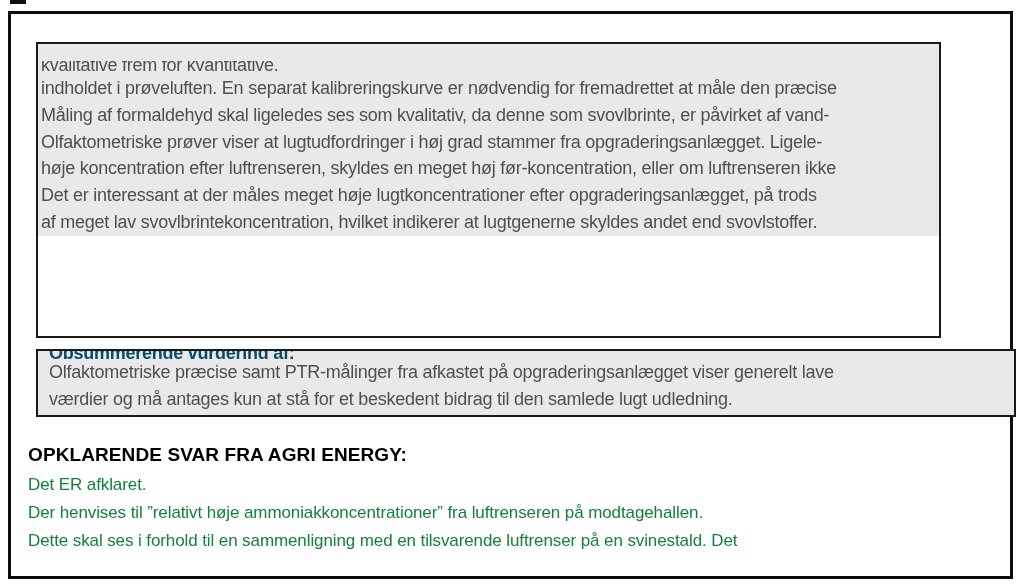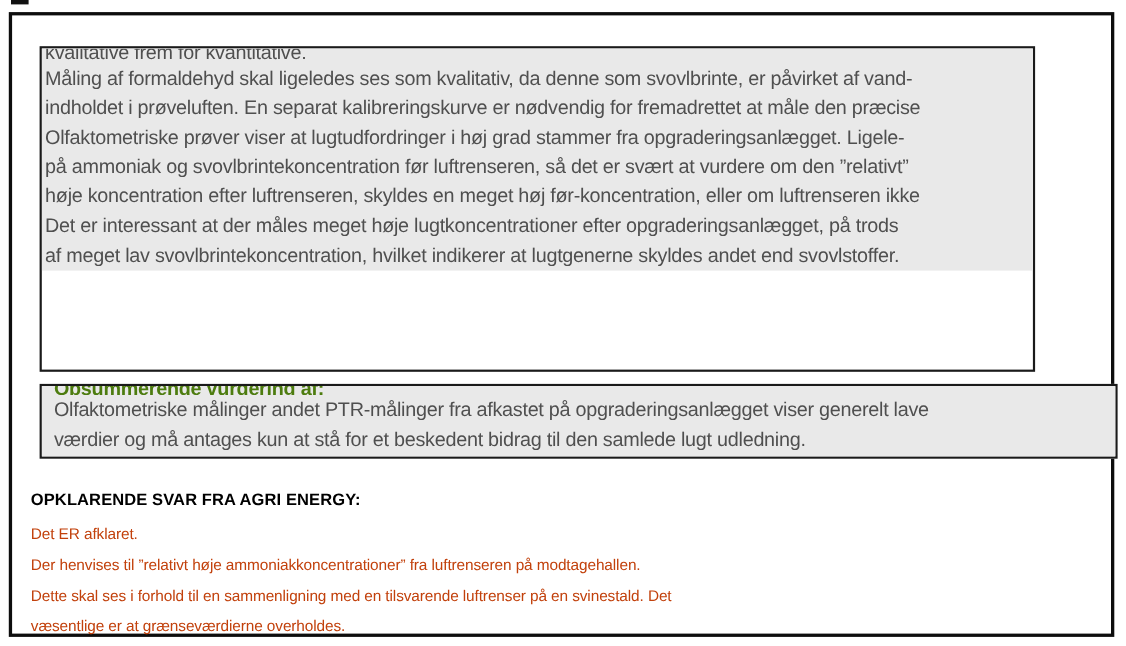--- a/index.html
+++ b/index.html
@@ -17,84 +17,82 @@
   }
 
   .tbox {
     position:absolute; border:2px solid #1a1a1a; background:#ffffff;
     box-sizing:border-box; overflow:hidden;
   }
   .box1 { left:25px; top:28px;  width:905px; height:296px; }
   .box2 { left:25px; top:335px; width:980px; height:68px;  }
 
   .box-fill { background:#e9e9e9; }
-  .box1 .box-fill { padding:0 4px 0 3px; }
+  .box1 .box-fill { padding:17px 4px 0 3px; }
   .box2 .box-fill { padding:0 6px 2px 11px; }
 
   .gline {
     font-size:18px; line-height:26.8px; letter-spacing:-0.25px;
     color:#4f4f4f; white-space:nowrap;
   }
   .clip1 { height:14px; overflow:hidden; }
   .clip1 .clip-inner { display:block; margin-top:-9px; }
   .clip2 { height:8px; overflow:hidden; }
-  .clip2 .clip-inner { display:block; margin-top:-11px; font-weight:bold; color:#4d7c0f; }
+  .clip2 .clip-inner { display:block; margin-top:-11px; font-weight:bold; color:#0c4a6e; }
 
   .answer { position:absolute; left:17px; top:429px; width:992px; }
   .answer-heading {
-    font-size:15px; font-weight:bold; color:#000;
+    font-size:19px; font-weight:bold; color:#000;
     line-height:24px; margin:0 0 4px 0; letter-spacing:0.1px; white-space:nowrap;
   }
   .aline {
-    font-size:14px; line-height:28px; letter-spacing:-0.1px;
-    color:#c2410c; white-space:nowrap;
+    font-size:17px; line-height:28px; letter-spacing:-0.1px;
+    color:#15803d; white-space:nowrap;
   }
 </style>
 </head>
 <body>
 
 <div class="page">
 
   <div class="corner-mark"></div>
 
   <div class="frame">
 
     <div class="tbox box1">
       <div class="box-fill">
         <div class="clip1 gline">
           <span class="clip-inner">kvalitative frem for kvantitative.</span>
         </div>
         <div>
+            <div class="gline">indholdet i prøveluften. En separat kalibreringskurve er nødvendig for fremadrettet at måle den præcise</div>
             <div class="gline">Måling af formaldehyd skal ligeledes ses som kvalitativ, da denne som svovlbrinte, er påvirket af vand-</div>
-            <div class="gline">indholdet i prøveluften. En separat kalibreringskurve er nødvendig for fremadrettet at måle den præcise</div>
             <div class="gline">Olfaktometriske prøver viser at lugtudfordringer i høj grad stammer fra opgraderingsanlægget. Ligele-</div>
-            <div class="gline">på ammoniak og svovlbrintekoncentration før luftrenseren, så det er svært at vurdere om den ”relativt”</div>
             <div class="gline">høje koncentration efter luftrenseren, skyldes en meget høj før-koncentration, eller om luftrenseren ikke</div>
             <div class="gline">Det er interessant at der måles meget høje lugtkoncentrationer efter opgraderingsanlægget, på trods</div>
             <div class="gline">af meget lav svovlbrintekoncentration, hvilket indikerer at lugtgenerne skyldes andet end svovlstoffer.</div>
           </div>
       </div>
     </div>
 
     <div class="tbox box2">
       <div class="box-fill">
         <div class="clip2 gline">
           <span class="clip-inner">Opsummerende vurdering af:</span>
         </div>
         <div>
-            <div class="gline">Olfaktometriske målinger andet PTR-målinger fra afkastet på opgraderingsanlægget viser generelt lave</div>
+            <div class="gline">Olfaktometriske præcise samt PTR-målinger fra afkastet på opgraderingsanlægget viser generelt lave</div>
             <div class="gline">værdier og må antages kun at stå for et beskedent bidrag til den samlede lugt udledning.</div>
           </div>
       </div>
     </div>
 
     <div class="answer">
       <div class="answer-heading">OPKLARENDE SVAR FRA AGRI ENERGY:</div>
       <div>
           <div class="aline">Det ER afklaret.</div>
           <div class="aline">Der henvises til ”relativt høje ammoniakkoncentrationer” fra luftrenseren på modtagehallen.</div>
           <div class="aline">Dette skal ses i forhold til en sammenligning med en tilsvarende luftrenser på en svinestald. Det</div>
-          <div class="aline">væsentlige er at grænseværdierne overholdes.</div>
         </div>
     </div>
 
   </div>
 </div>
 
 </body></html>

